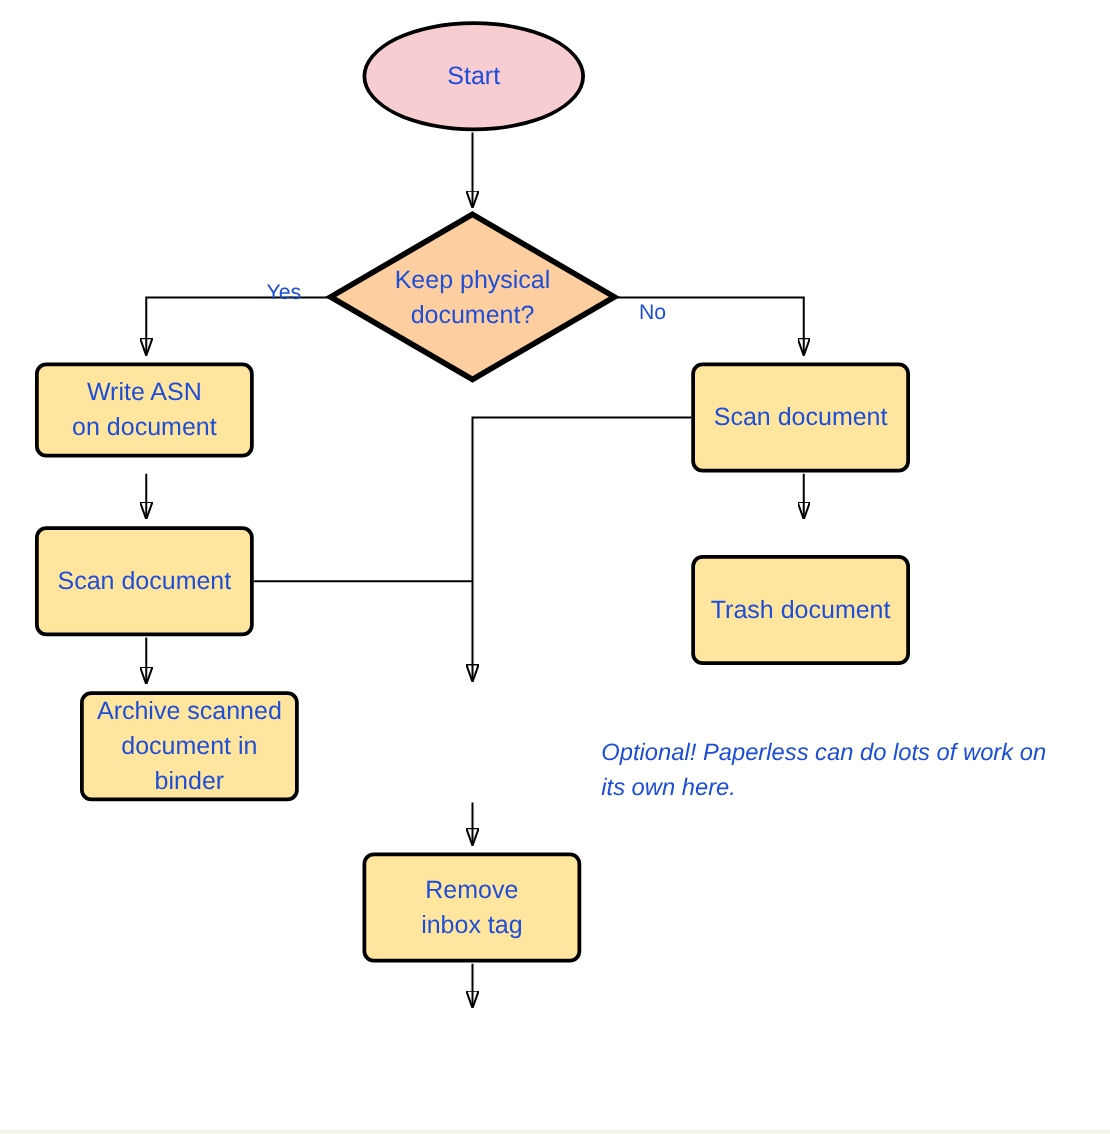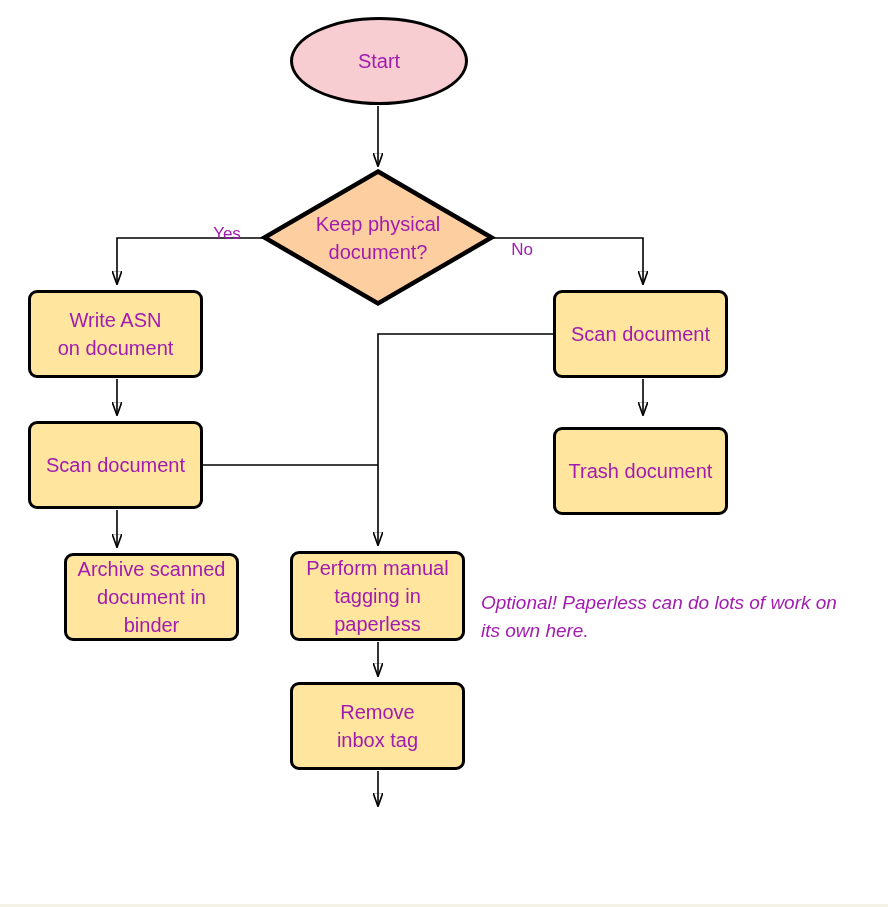--- a/index.html
+++ b/index.html
@@ -7,21 +7,21 @@
     --process-fill:#ffe59e;
     --decision-fill:#fdcfa0;
     --stroke:#000000;
     --background:#ffffff;
   }
   html,body{margin:0;padding:0;background:var(--background);}
   .canvas{
     position:relative;width:888px;height:907px;overflow:hidden;
     background:var(--background);
     font-family:"Liberation Sans", sans-serif;
-    color:#a21caf;
+    color:#1d4ed8;
   }
   .edges{position:absolute;left:0;top:0;pointer-events:none;}
   .edges path{fill:none;stroke:var(--stroke);stroke-width:1.6px;}
   .node{
     position:absolute;display:flex;align-items:center;justify-content:center;
     text-align:center;font-size:20px;line-height:1.4;white-space:pre-line;
     box-sizing:border-box;
   }
   .process{
     background:var(--process-fill);
@@ -42,25 +42,25 @@
   }
   .note{
     position:absolute;font-size:19px;font-style:italic;line-height:1.47;
     white-space:pre-line;text-align:left;
   }
   .bottom-artifact{
     position:absolute;left:0;bottom:0;width:888px;height:3px;background:#f4f1e7;
   }
   
   #n-start   {left:290px;top:17px; width:178px;height:88px;}
-  #n-write   {left:28px; top:290px;width:175px;height:88px;}
+  #n-write   {left:28px; top:290px;width:175px;height:76px;}
   #n-scanL   {left:28px; top:421px;width:175px;height:88px;}
   #n-archive {left:28px; top:553px;width:175px;height:88px;margin-left:36px;}
   #n-scanR   {left:553px;top:290px;width:175px;height:88px;}
-  #n-trash   {left:553px;top:427px;width:175px;height:88px;}
+  #n-trash   {left:553px;top:444px;width:175px;height:88px;}
   #n-tag     {left:290px;top:551px;width:175px;height:90px;}
   #n-remove  {left:290px;top:682px;width:175px;height:88px;}
   #n-end     {left:290px;top:812px;width:178px;height:88px;}
   #n-decision-label{left:288px;top:210px;width:180px;height:56px;}
   #lbl-yes{left:207px;top:212px;width:40px;margin-top:12px;}
   #lbl-no {left:502px;top:212px;width:40px;margin-top:28px;}
   #note{left:481px;top:589px;width:410px;}
 </style>
 </head>
 <body>
@@ -106,23 +106,20 @@
   <div id="lbl-no" class="edge-label">No</div>
 
   <div id="n-write" class="node process">Write ASN
 on document</div>
   <div id="n-scanL" class="node process">Scan document</div>
   <div id="n-archive" class="node process">Archive scanned
 document in
 binder</div>
   <div id="n-scanR" class="node process">Scan document</div>
   <div id="n-trash" class="node process">Trash document</div>
-  <div id="n-tag" class="node process">Perform manual
-tagging in
-paperless</div>
   <div id="n-remove" class="node process">Remove
 inbox tag</div>
 
   <div id="note" class="note">Optional! Paperless can do lots of work on
 its own here.</div>
 
   <div class="bottom-artifact"></div>
 
 </div>
 

